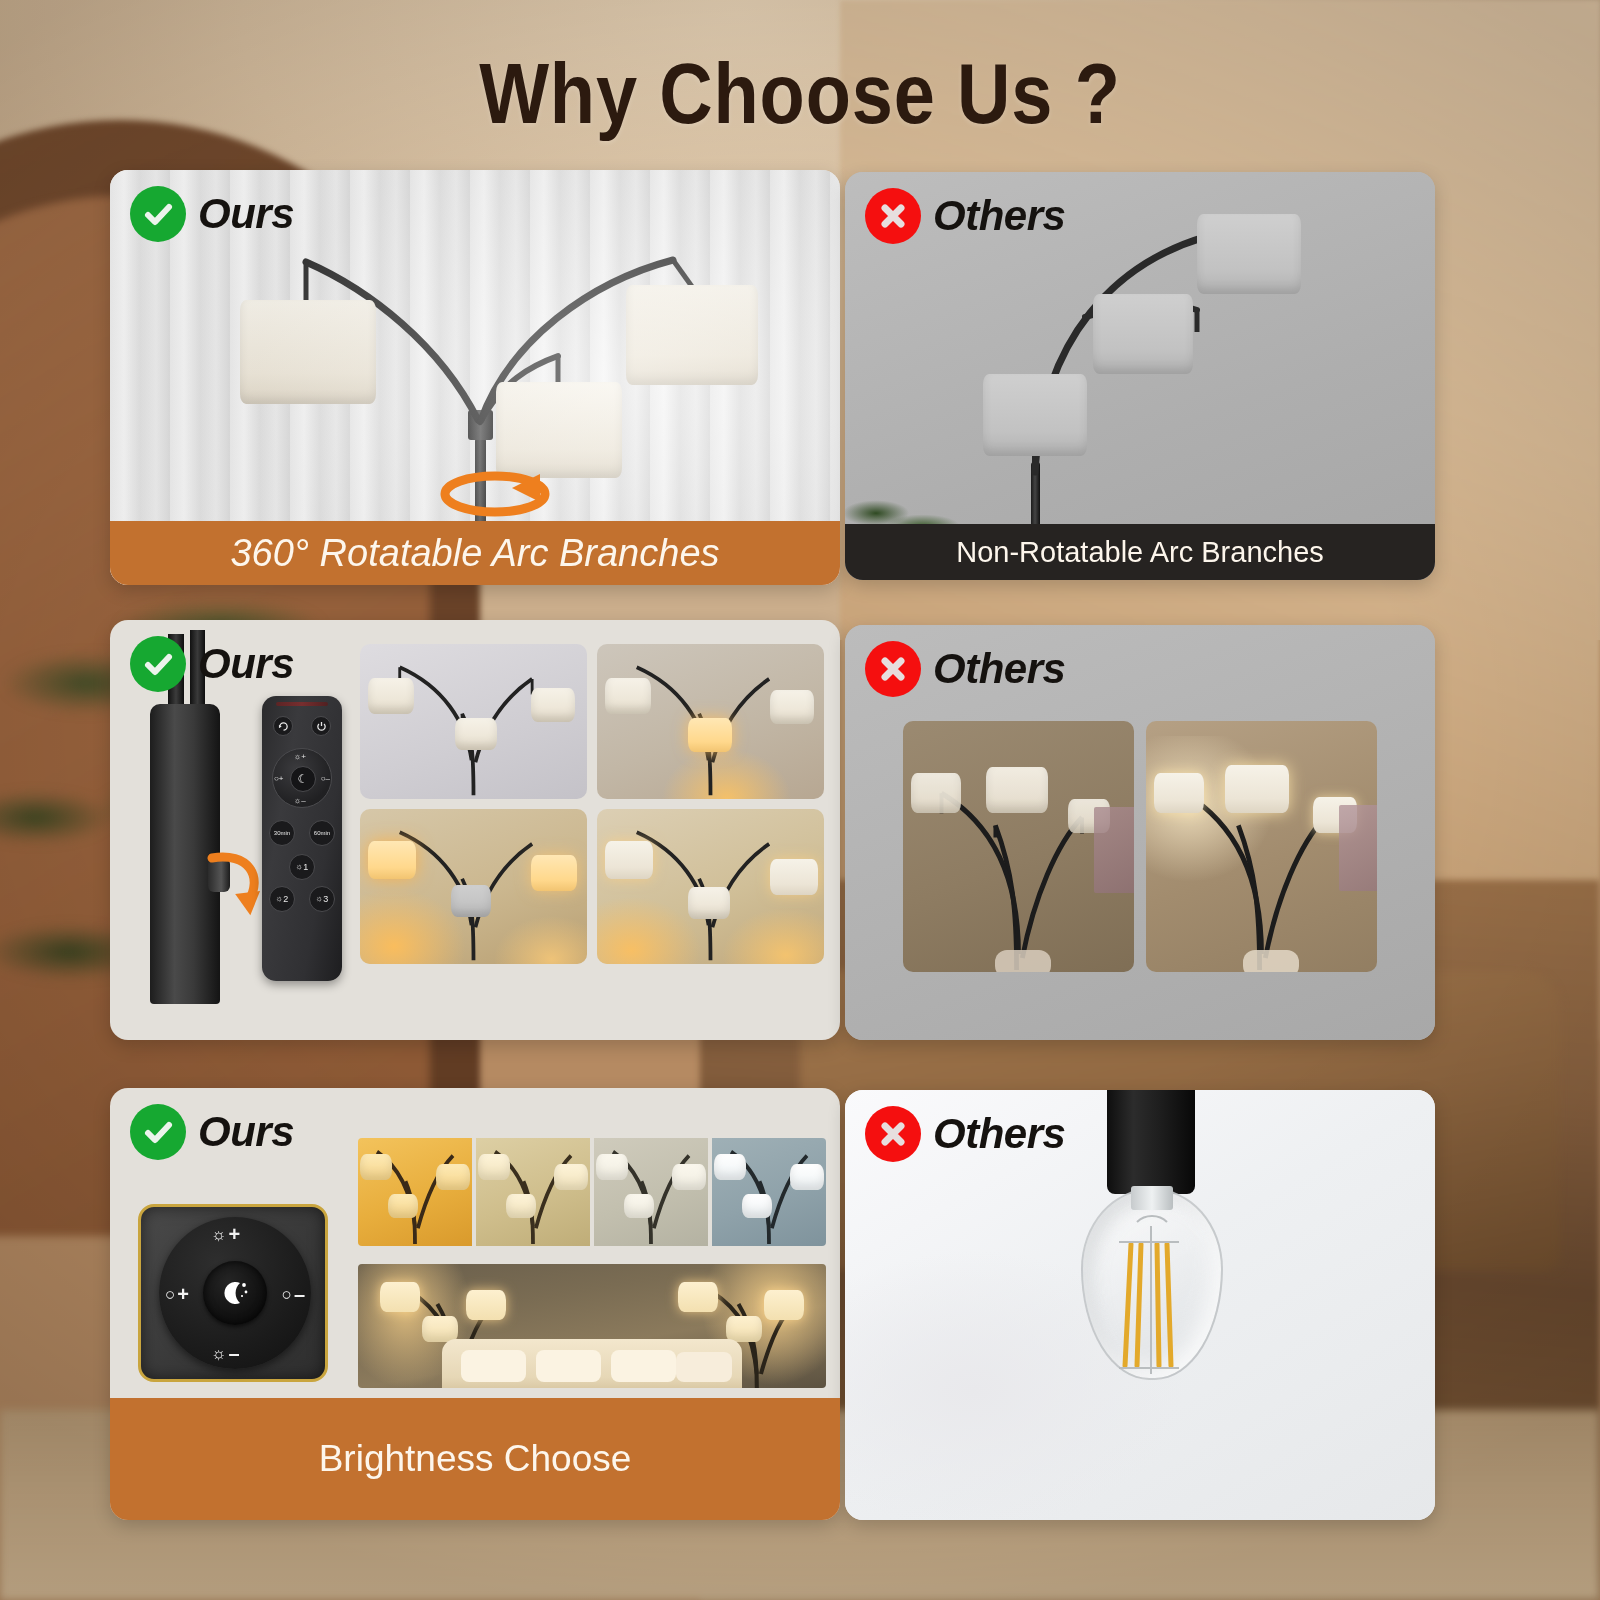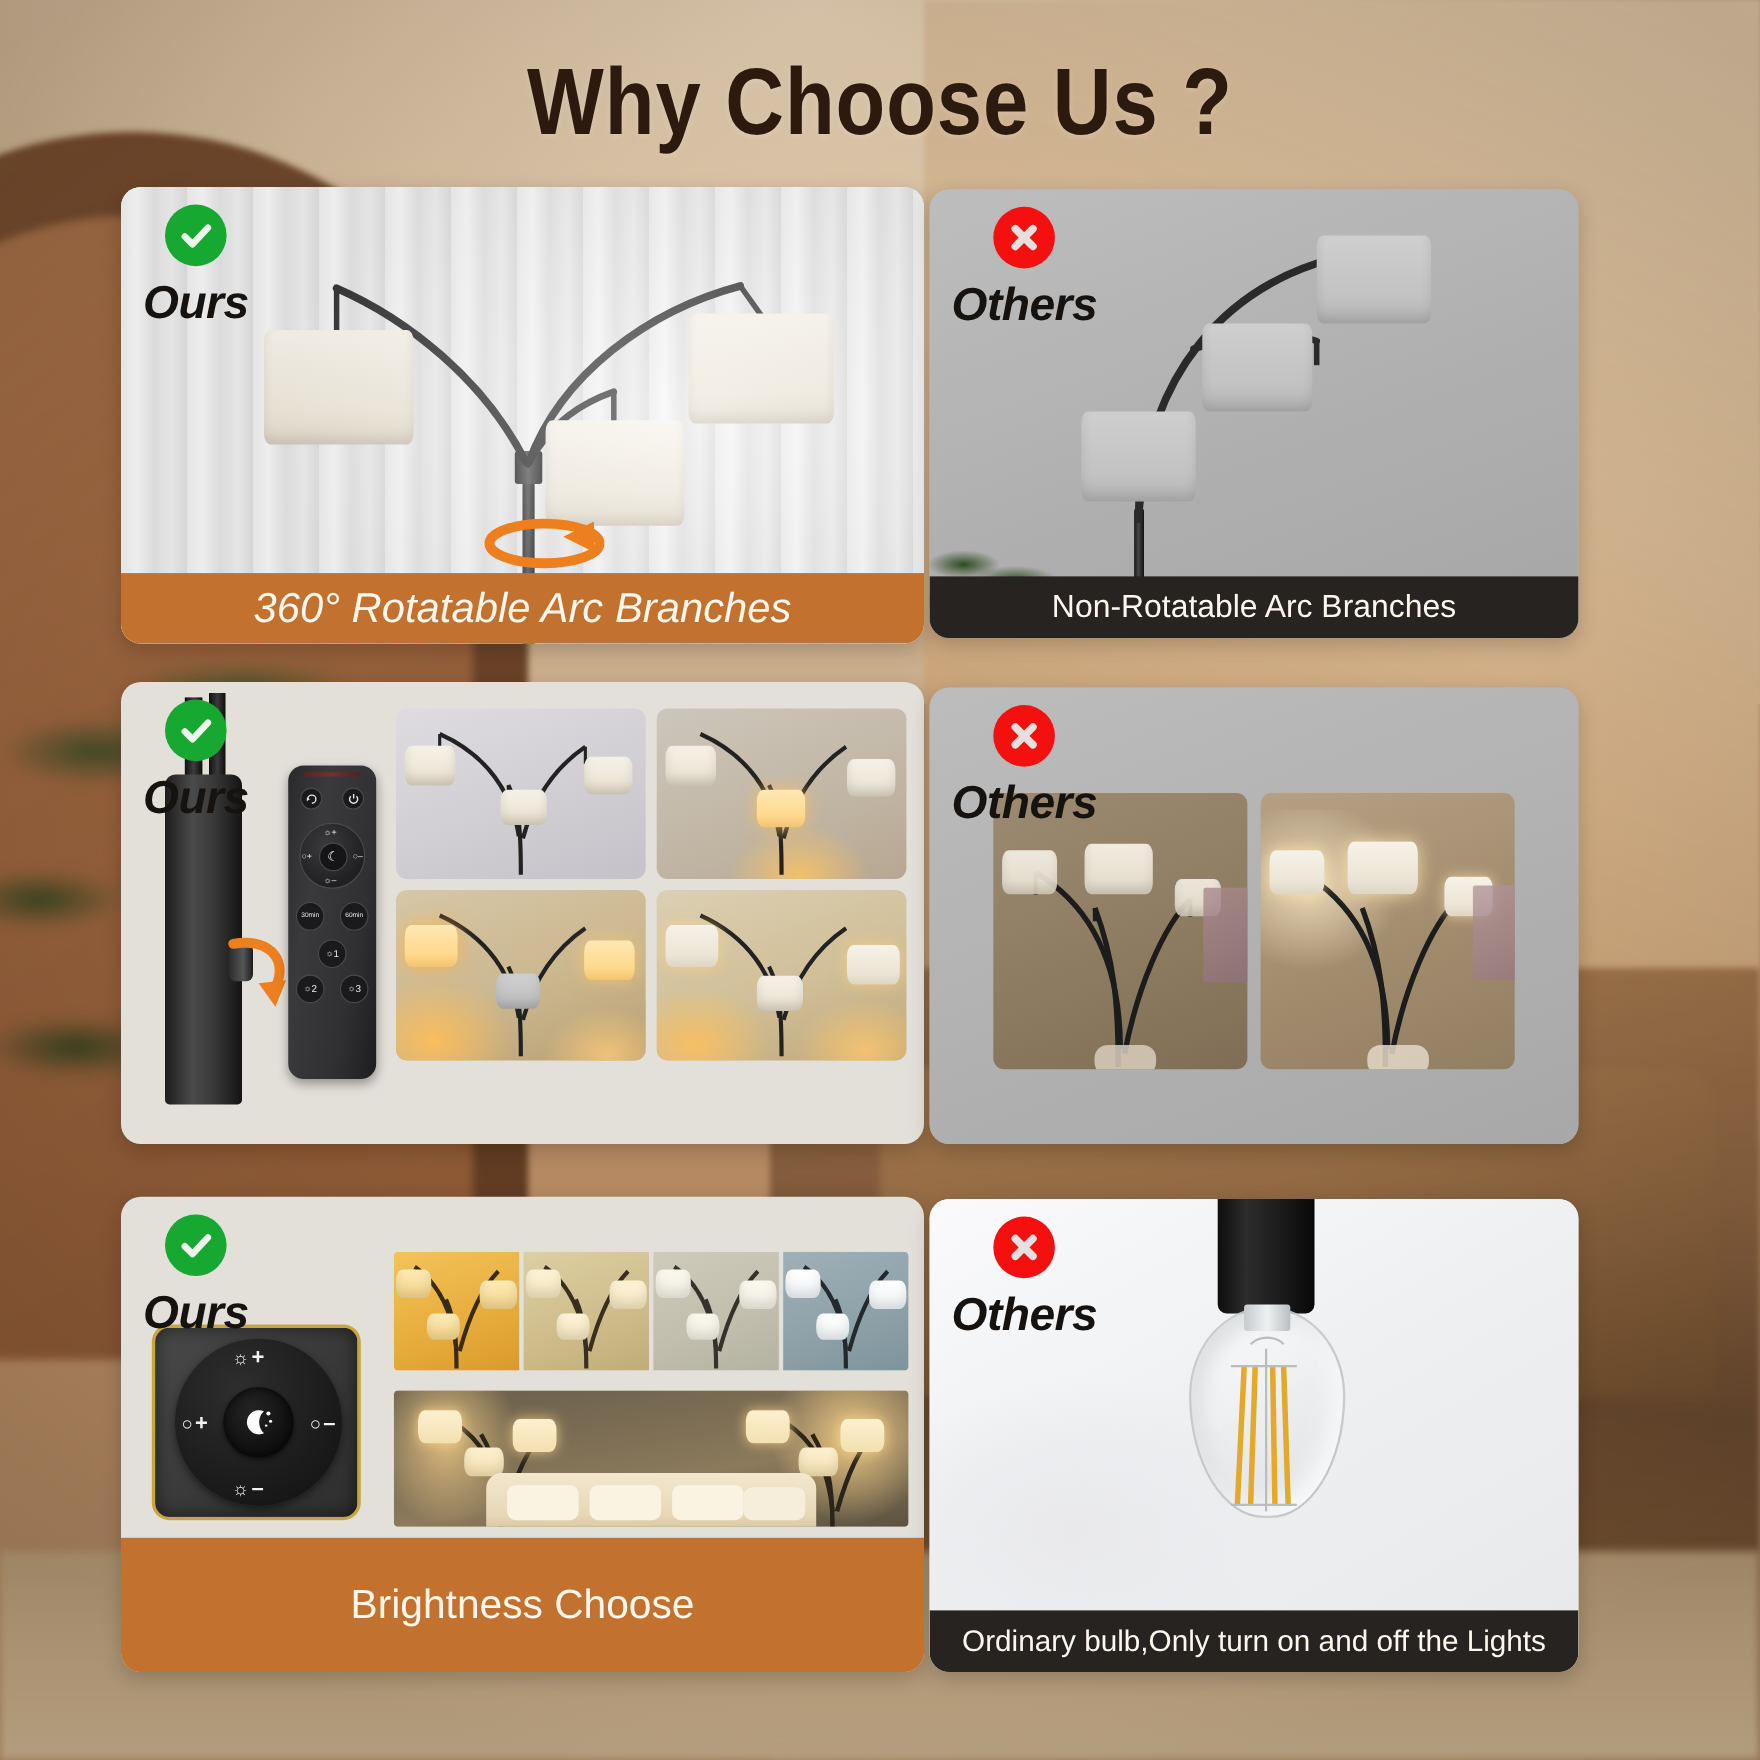--- a/index.html
+++ b/index.html
@@ -99,21 +99,20 @@
   .card {
     position: absolute;
     border-radius: 18px;
     overflow: hidden;
     box-shadow: 0 6px 18px rgba(0,0,0,0.18);
   }
   .badge-row {
     position: absolute; top: 16px; left: 20px;
     display: flex; align-items: center; gap: 12px;
     z-index: 40;
-    flex-direction: column;
   }
   .badge {
     width: 56px; height: 56px; border-radius: 50%;
     display: flex; align-items: center; justify-content: center;
     flex: 0 0 auto;
   }
   .badge.good { background: #16a831; }
   .badge.bad  { background: #f50f0f; }
   .badge svg { display: block; }
   .badge-label {
@@ -675,18 +674,15 @@
 
     <div class="badge-row">
       <span class="badge bad">
         <svg width="34" height="34" viewBox="0 0 34 34">
             <path d="M9 9 L25 25 M25 9 L9 25" stroke="#e7dede" stroke-width="7" stroke-linecap="round"></path>
           </svg>
       </span>
       <span class="badge-label">Others</span>
     </div>
 
-    <div class="caption others" style="height:56px; font-size:27px;">
-      <span class="line">Ordinary bulb,Only turn on and off the Lights</span>
-    </div>
   </div>
 
 </div>
 
 </body></html>

